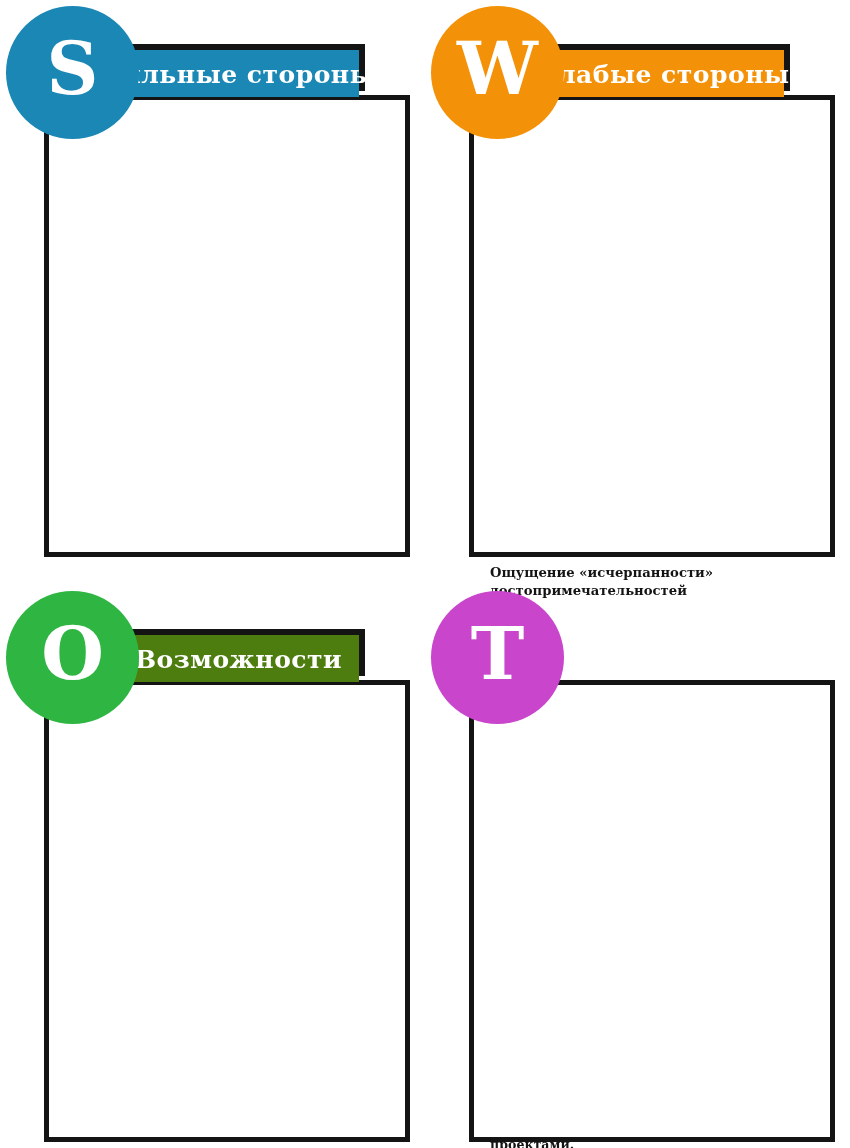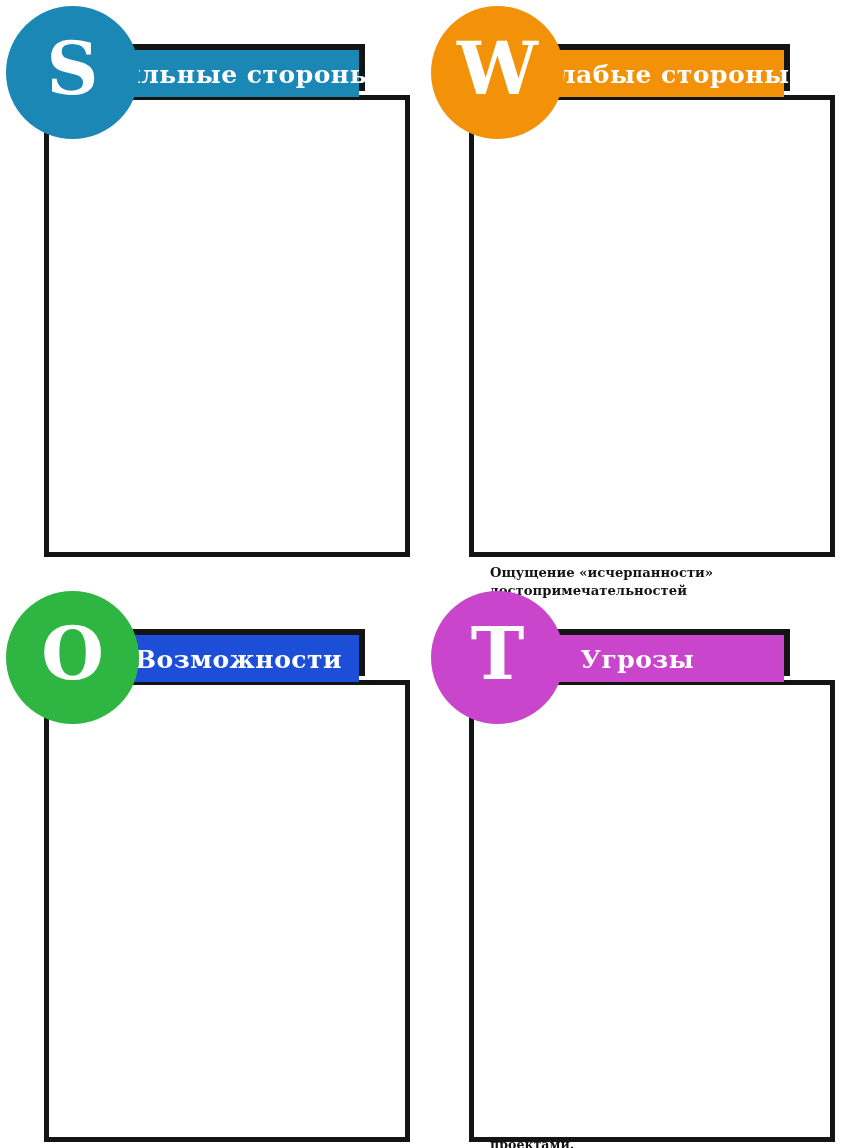--- a/index.html
+++ b/index.html
@@ -131,41 +131,38 @@
       <p>Сезонность: концентрация туристической активности в летний период, недостаток зимних развлечений.</p>
       <p>Проблемы инфраструктуры: нехватка бюджетных вариантов размещения (хостелов); низкое качество общественного транспорта; неудовлетворительное состояние общественных пространств (парки).</p>
       <p>Высокие цены: дорогое жильё, завышенная стоимость национальной кухни.</p>
       <p>Информационная закрытость: отсутствие централизованных ресурсов с данными о мероприятиях, слабая онлайн-продвинутость.</p>
       <p>Ощущение «исчерпанности» достопримечательностей</p>
     </div>
   </section>
 
   <section class="quadrant q-o">
     <div class="panel"></div>
-    <div class="bar" style="background-color: #1d4ed8;">
+    <div class="bar" style="background-color: #4d7c0f;">
       <span class="bar-title">Возможности</span>
     </div>
     <div class="circle" style="background-color: rgb(46, 181, 66);">
       <span class="circle-letter">O</span>
     </div>
     <div class="content">
       <p>Расширение целевой аудитории: привлечение молодёжи через создание современных досуговых форматов.</p>
       <p>Круглогодичный туризм: разработка зимних активностей</p>
       <p>Цифровизация услуг: запуск единого портала/приложения с маршрутами, событиями, отзывами; активное продвижение в соцсетях.</p>
       <p>Брендинг региона: позиционирование КМВ как места для активного, творческого и событийного туризма (не только санаторного).</p>
       <p>Развитие экотуризма и гастротуризма: продвижение локальных продуктов, кулинарных мастер-классов.</p>
       <p>Грантовая поддержка: привлечение инвестиций в инфраструктуру через государственные и частные программы.</p>
     </div>
   </section>
 
   <section class="quadrant q-t">
     <div class="panel"></div>
-    <div class="bar" style="background-color: rgb(201, 69, 203);">
-      <span class="bar-title">Угрозы</span>
-    </div>
     <div class="circle" style="background-color: rgb(201, 69, 203);">
       <span class="circle-letter">T</span>
     </div>
     <div class="content">
       <p>Утрата конкурентоспособности: отставание от других туристических регионов, предлагающих более разнообразный досуг.</p>
       <p>Снижение потока туристов: из-за сезонности и отсутствия новых впечатлений.</p>
       <p>Экономические факторы: рост цен на проживание и услуги, снижающий доступность региона для молодёжи.</p>
       <p>Конкуренция с онлайн-контентом: если информация о регионе остаётся труднодоступной, потенциальные туристы могут выбрать более «прозрачные» направления.</p>
       <p>Экологические риски: нагрузка на природные ресурсы при неконтролируемом развитии туризма.</p>
       <p>Кадровый дефицит: нехватка специалистов для организации современных мероприятий и управления туристическими проектами.</p>

